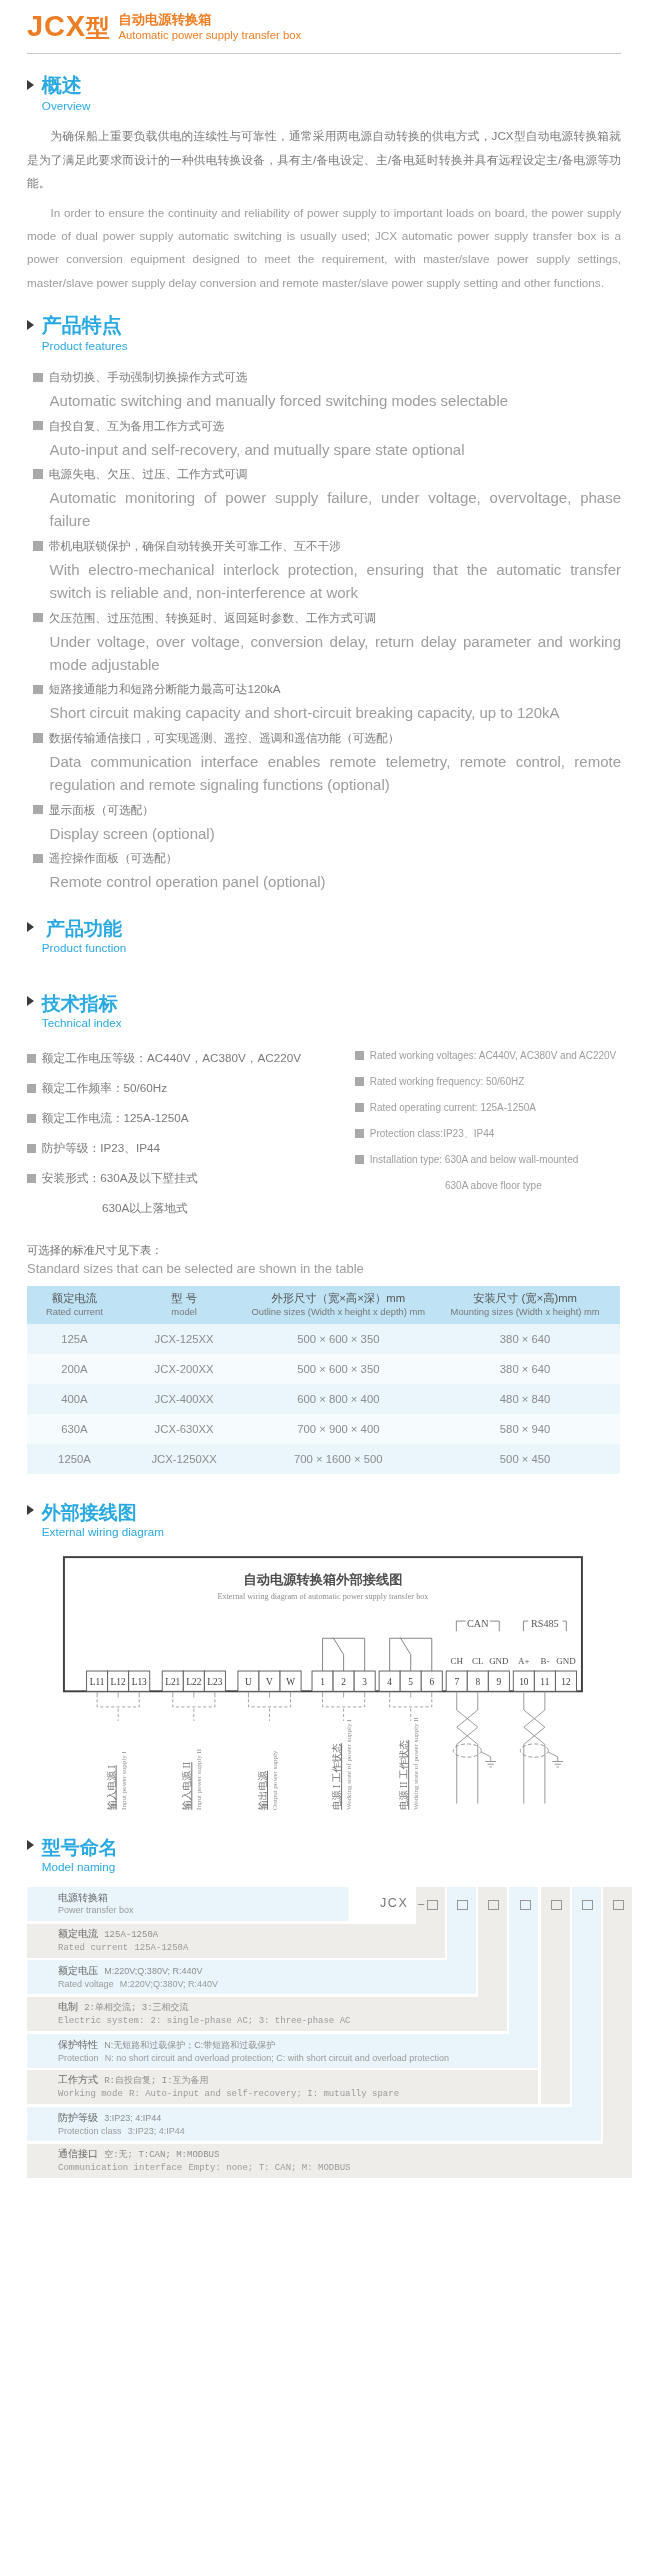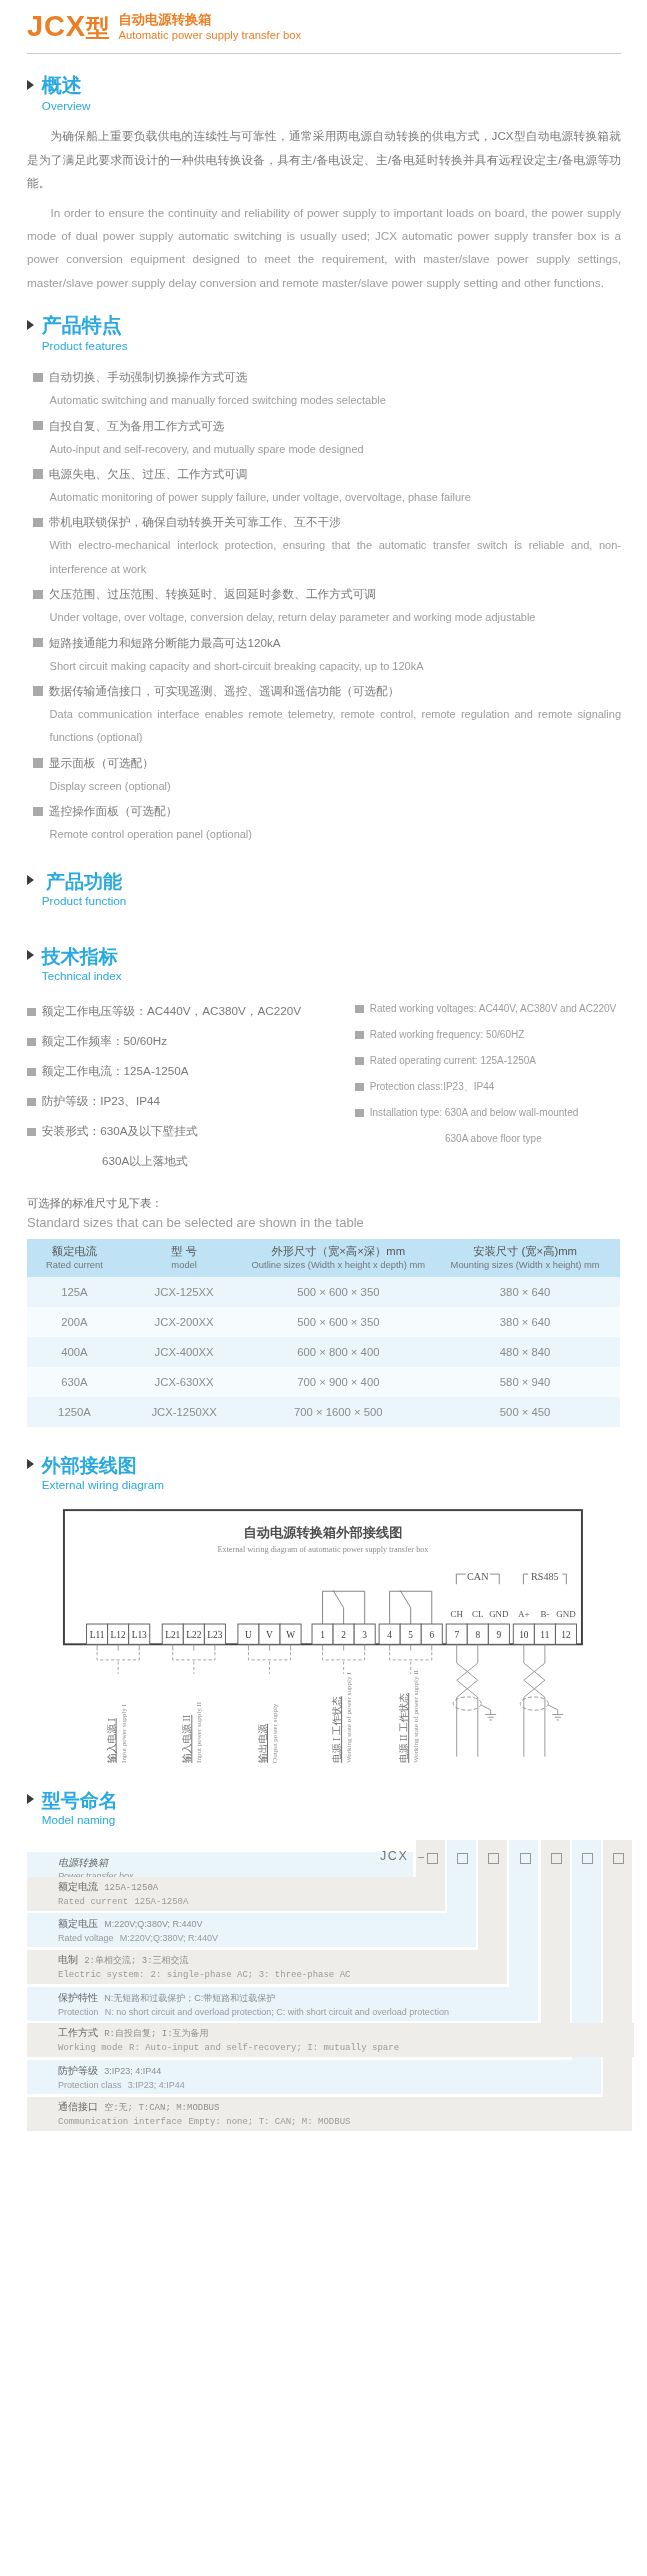--- a/index.html
+++ b/index.html
@@ -29,21 +29,21 @@
 
   
   .body-zh { color:#7a7a7a; font-size:11.7px; line-height:23.4px; text-align:justify; text-indent:2em; margin:11px 0 4px 0; }
   .body-en { color:#9d9d9d; font-size:11.7px; line-height:23.4px; text-align:justify; text-indent:2em; margin:6.2px 0 0 0; }
 
   
   .feat-list { margin-top:11px; }
   .feat-item { margin:0 0 0 6.2px; }
   .feat-zh { color:#7a7a7a; font-size:11.7px; line-height:25px; }
   .sq { display:inline-block; width:9.4px; height:9.4px; background:#a9a9a9; margin-right:6.2px; vertical-align:-0.8px; }
-  .feat-en { color:#9d9d9d; font-size:11px; line-height:23.4px; margin-left:16.4px; text-align:justify; }
+  .feat-en { color:#9d9d9d; font-size:15px; line-height:23.4px; margin-left:16.4px; text-align:justify; }
 
   
   .fn-cols { display:flex; gap:31px; margin-top:9.4px; }
   .fn-col { width:281px; }
   .fn-p { margin:0; font-size:10.5px; line-height:19px; text-align:justify; }
 
   
   .tech-cols { display:flex; margin-top:12.5px; }
   .tech-left { width:328px; }
   .tech-right { width:265px; }
@@ -121,21 +121,21 @@
       </div>
     </div>
     <div class="feat-list">
 
     <div class="feat-item">
         <div class="feat-zh"><span class="sq"></span><span>自动切换、手动强制切换操作方式可选</span></div>
         <div class="feat-en">Automatic switching and manually forced switching modes selectable</div>
       </div>
         <div class="feat-item">
         <div class="feat-zh"><span class="sq"></span><span>自投自复、互为备用工作方式可选</span></div>
-        <div class="feat-en">Auto-input and self-recovery, and mutually spare mode designed</div>
+        <div class="feat-en">Auto-input and self-recovery, and mutually spare state optional</div>
       </div>
         <div class="feat-item">
         <div class="feat-zh"><span class="sq"></span><span>电源失电、欠压、过压、工作方式可调</span></div>
         <div class="feat-en">Automatic monitoring of power supply failure, under voltage, overvoltage, phase failure</div>
       </div>
         <div class="feat-item">
         <div class="feat-zh"><span class="sq"></span><span>带机电联锁保护，确保自动转换开关可靠工作、互不干涉</span></div>
         <div class="feat-en">With electro-mechanical interlock protection, ensuring that the automatic transfer switch is reliable and, non-interference at work</div>
       </div>
         <div class="feat-item">
@@ -429,41 +429,41 @@
   <div class="nm-wrap">
 
     <div class="nm-col bg-g" style="left:389px; height:70px;"></div>
     <div class="nm-col bg-b" style="left:420px; height:107px;"></div>
     <div class="nm-col bg-g" style="left:451px; height:144px;"></div>
     <div class="nm-col bg-b" style="left:482px; height:180px;"></div>
     <div class="nm-col bg-g" style="left:514px; height:217px;"></div>
     <div class="nm-col bg-b" style="left:545px; height:254px;"></div>
     <div class="nm-col bg-g" style="left:576px; height:290px;"></div>
 
-    <div class="nm-row bg-b" style="top:12px;   width:386px;font-style:italic;">
+    <div class="nm-row bg-b" style="top:0;   width:322px;">
       <div class="nm-zh"><span>电源转换箱</span></div>
       <div class="nm-en"><span>Power transfer box</span></div>
     </div>
     <div class="nm-row bg-g" style="top:37px;  width:418px;">
       <div class="nm-zh"><span>额定电流</span><span class="val">125A-1250A</span></div>
       <div class="nm-en"><span>Rated current</span><span class="val">125A-1250A</span></div>
     </div>
     <div class="nm-row bg-b" style="top:73px;  width:449px;">
       <div class="nm-zh"><span>额定电压</span><span class="val">M:220V;Q:380V; R:440V</span></div>
       <div class="nm-en"><span>Rated voltage</span><span class="val">M:220V;Q:380V; R:440V</span></div>
     </div>
     <div class="nm-row bg-g" style="top:110px; width:480px;">
       <div class="nm-zh"><span>电制</span><span class="val">2:单相交流; 3:三相交流</span></div>
       <div class="nm-en"><span>Electric system:</span><span class="val">2: single-phase AC; 3: three-phase AC</span></div>
     </div>
     <div class="nm-row bg-b" style="top:147px; width:511px;">
       <div class="nm-zh"><span>保护特性</span><span class="val">N:无短路和过载保护；C:带短路和过载保护</span></div>
       <div class="nm-en"><span>Protection</span><span class="val">N: no short circuit and overload protection; C: with short circuit and overload protection</span></div>
     </div>
-    <div class="nm-row bg-g" style="top:183px; width:607px;">
+    <div class="nm-row bg-g" style="top:183px; width:511px;">
       <div class="nm-zh"><span>工作方式</span><span class="val">R:自投自复; I:互为备用</span></div>
       <div class="nm-en"><span>Working mode</span><span class="val">R: Auto-input and self-recovery; I: mutually spare</span></div>
     </div>
     <div class="nm-row bg-b" style="top:220px; width:574px;">
       <div class="nm-zh"><span>防护等级</span><span class="val">3:IP23; 4:IP44</span></div>
       <div class="nm-en"><span>Protection class</span><span class="val">3:IP23; 4:IP44</span></div>
     </div>
     <div class="nm-row bg-g" style="top:257px; width:605px;">
       <div class="nm-zh"><span>通信接口</span><span class="val">空:无; T:CAN; M:MODBUS</span></div>
       <div class="nm-en"><span>Communication interface</span><span class="val">Empty: none; T: CAN; M: MODBUS</span></div>

